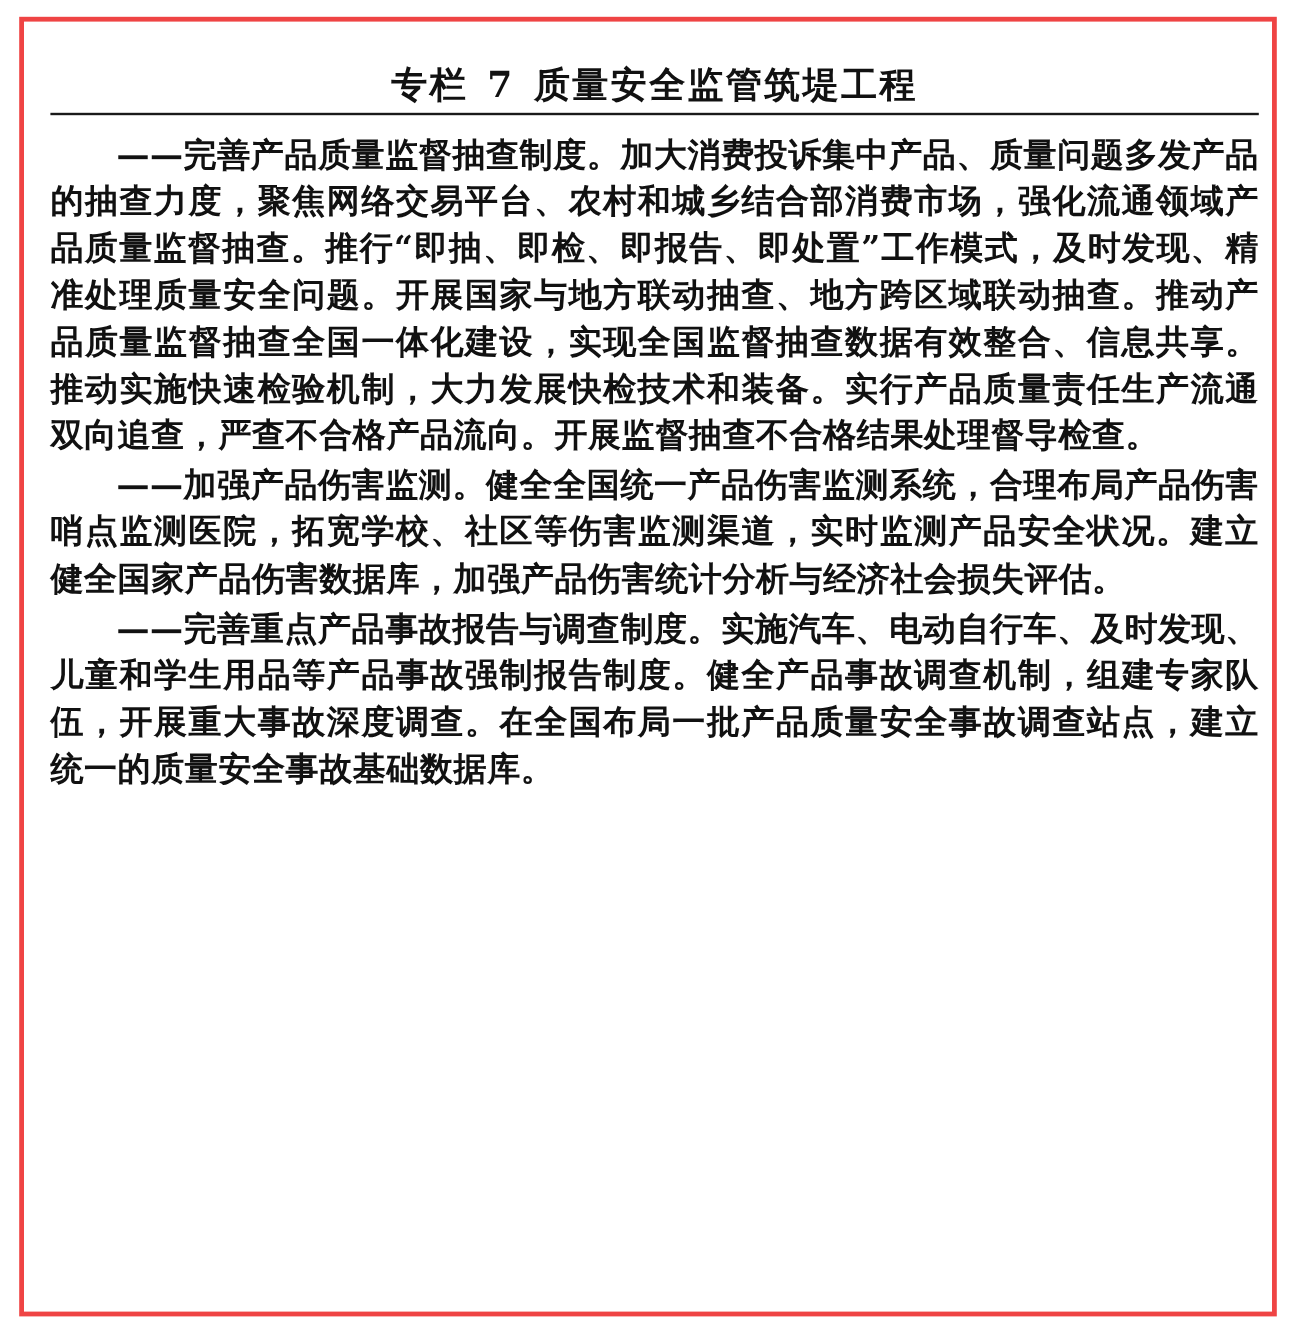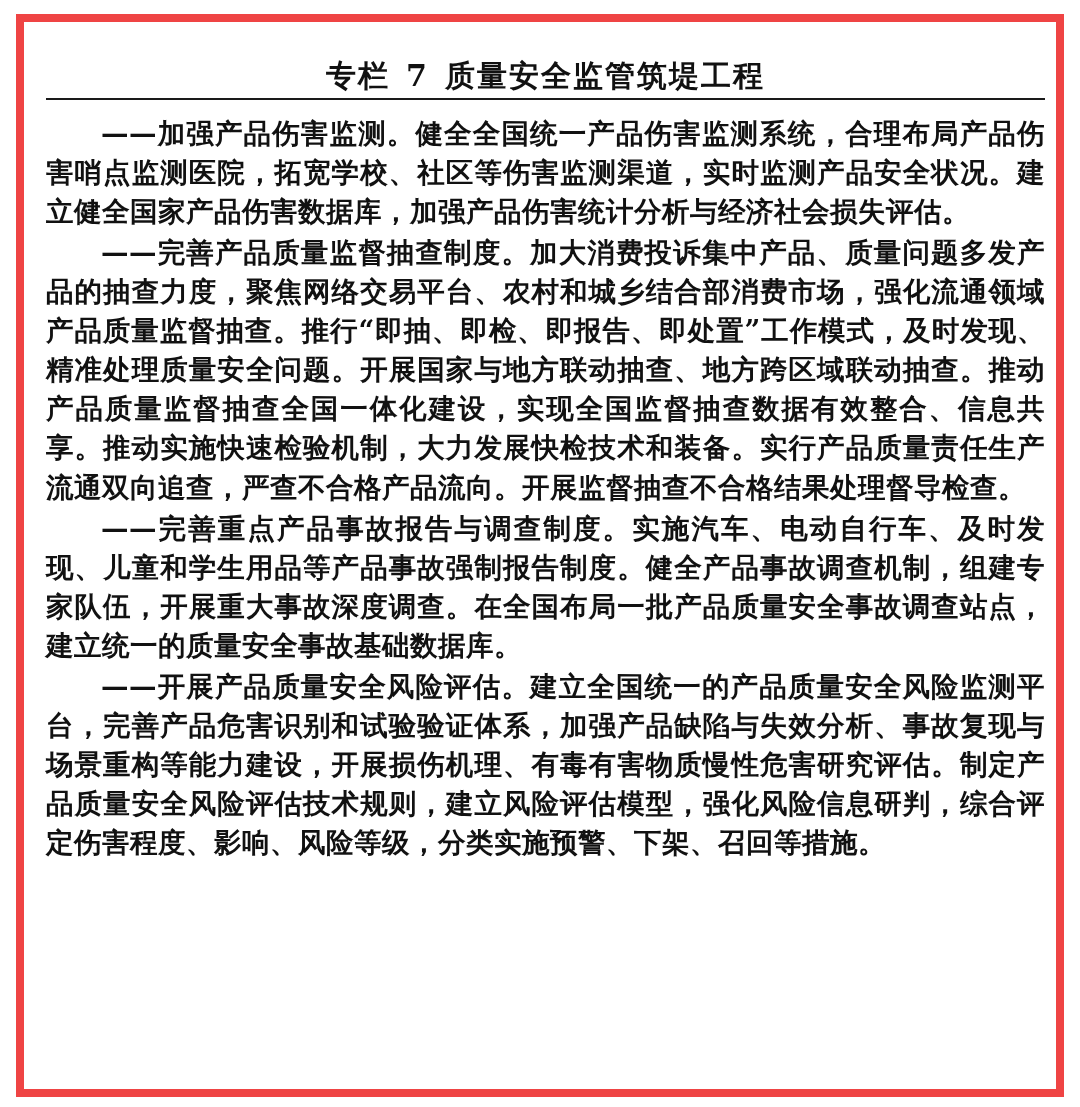--- a/index.html
+++ b/index.html
@@ -17,21 +17,21 @@
   .doc-box {
     box-sizing: border-box;
     width: 1080px;
     height: 1107px;
     padding: 14px 16px 10px 16px;
   }
   .panel {
     box-sizing: border-box;
     width: 100%;
     height: 100%;
-    border: 8px solid #ef4444;
+    border: 4px solid #ef4444;
     padding: 10px 11px 8px 22px;
     display: flex;
     flex-direction: column;
   }
   .panel-title {
     text-align: center;
     font-size: 30px;
     font-weight: bold;
     letter-spacing: 2px;
     line-height: 1.2;
@@ -63,19 +63,18 @@
 </style>
 </head>
 <body>
 
 <div class="doc-box">
   <section class="panel">
     <h1 class="panel-title">
       <span class="title-num">专栏</span><span class="title-num">7</span><span>质量安全监管筑堤工程</span>
     </h1>
     <div class="panel-body">
+      <p class="para">——完善产品质量监督抽查制度。加大消费投诉集中产品、质量问题多发产品的抽查力度，聚焦网络交易平台、农村和城乡结合部消费市场，强化流通领域产品质量监督抽查。推行“即抽、即检、即报告、即处置”工作模式，及时发现、精准处理质量安全问题。开展国家与地方联动抽查、地方跨区域联动抽查。推动产品质量监督抽查全国一体化建设，实现全国监督抽查数据有效整合、信息共享。推动实施快速检验机制，大力发展快检技术和装备。实行产品质量责任生产流通双向追查，严查不合格产品流向。开展监督抽查不合格结果处理督导检查。</p>
       <p class="para">——加强产品伤害监测。健全全国统一产品伤害监测系统，合理布局产品伤害哨点监测医院，拓宽学校、社区等伤害监测渠道，实时监测产品安全状况。建立健全国家产品伤害数据库，加强产品伤害统计分析与经济社会损失评估。</p>
-      <p class="para">——完善产品质量监督抽查制度。加大消费投诉集中产品、质量问题多发产品的抽查力度，聚焦网络交易平台、农村和城乡结合部消费市场，强化流通领域产品质量监督抽查。推行“即抽、即检、即报告、即处置”工作模式，及时发现、精准处理质量安全问题。开展国家与地方联动抽查、地方跨区域联动抽查。推动产品质量监督抽查全国一体化建设，实现全国监督抽查数据有效整合、信息共享。推动实施快速检验机制，大力发展快检技术和装备。实行产品质量责任生产流通双向追查，严查不合格产品流向。开展监督抽查不合格结果处理督导检查。</p>
       <p class="para">——完善重点产品事故报告与调查制度。实施汽车、电动自行车、及时发现、儿童和学生用品等产品事故强制报告制度。健全产品事故调查机制，组建专家队伍，开展重大事故深度调查。在全国布局一批产品质量安全事故调查站点，建立统一的质量安全事故基础数据库。</p>
-      <p class="para">——开展产品质量安全风险评估。建立全国统一的产品质量安全风险监测平台，完善产品危害识别和试验验证体系，加强产品缺陷与失效分析、事故复现与场景重构等能力建设，开展损伤机理、有毒有害物质慢性危害研究评估。制定产品质量安全风险评估技术规则，建立风险评估模型，强化风险信息研判，综合评定伤害程度、影响、风险等级，分类实施预警、下架、召回等措施。</p>
     </div>
   </section>
 </div>
 
 </body></html>

